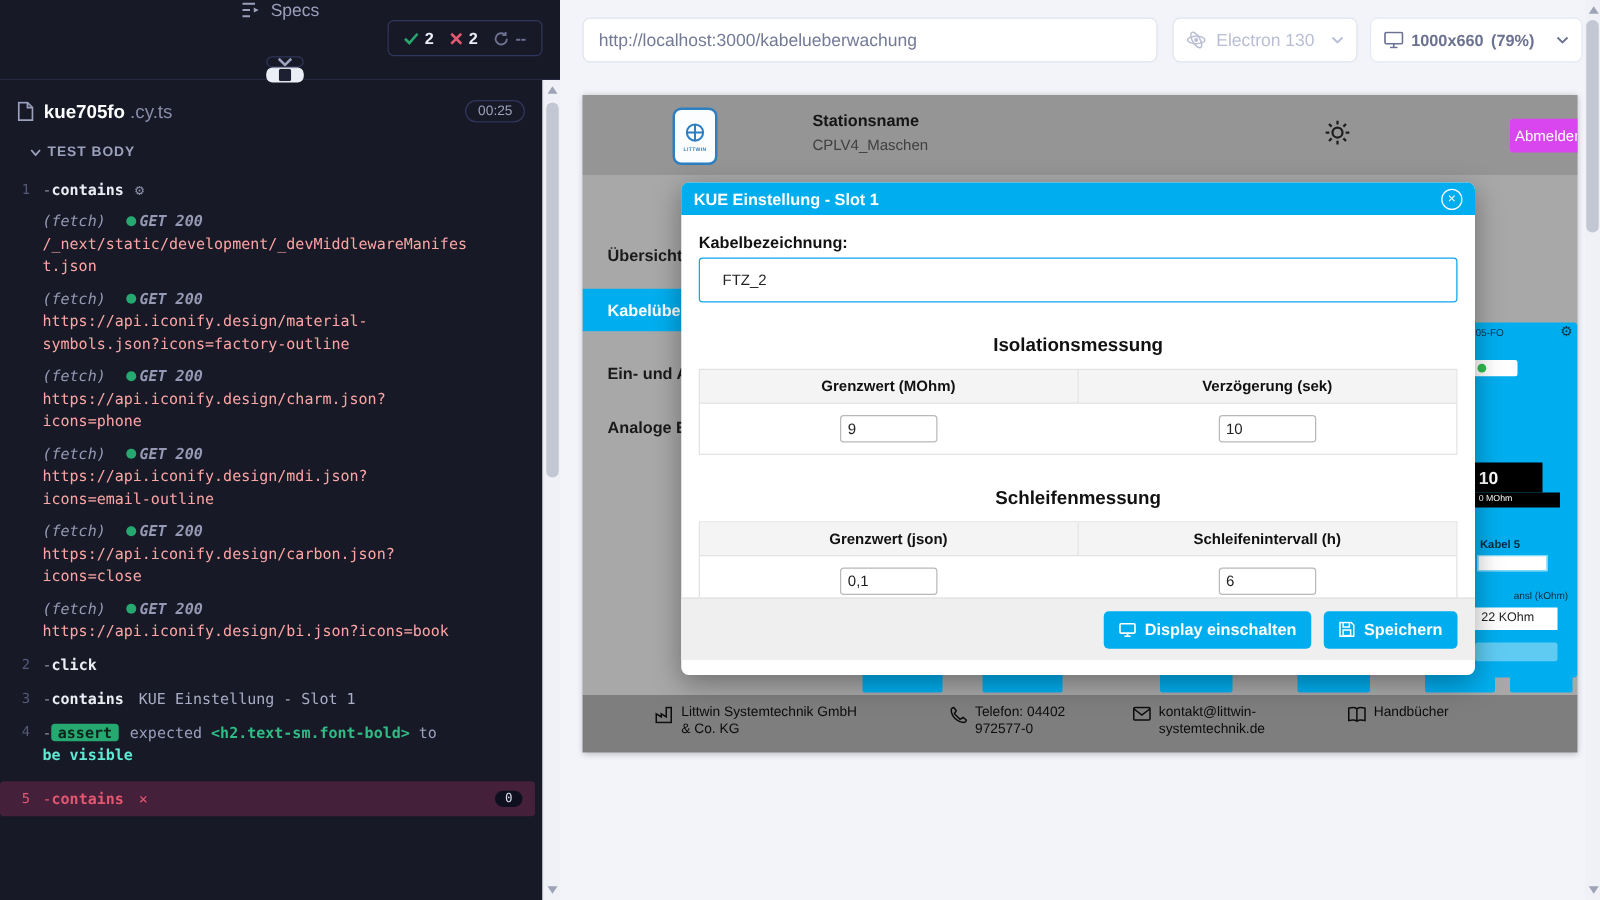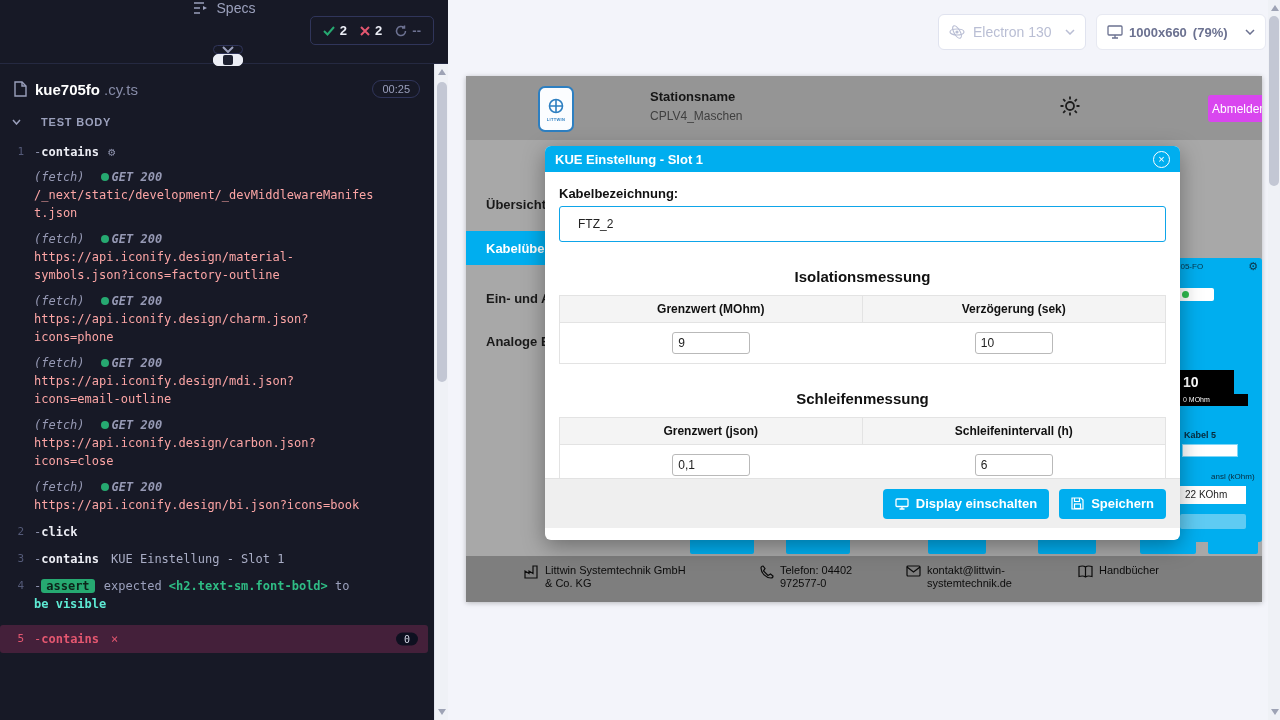--- a/index.html
+++ b/index.html
@@ -15,21 +15,21 @@
   .stat { display:flex; align-items:center; gap:5px; }
   .stat.pend { color:#6d7292; }
   .icon-btn { width:30px; height:30px; border:1px solid #30355a; border-radius:5px; background:transparent; display:flex; align-items:center; justify-content:center; margin-left:8px; cursor:pointer; }
   .icon-btn.stop { background:#eceef6; border-color:#eceef6; }
 
   .spec-row { display:flex; align-items:center; gap:8px; padding:16px 14px 8px; width:434px; }
   .spec-name { color:#ffffff; font-weight:bold; font-size:15px; }
   .spec-ext { color:#878ca8; font-size:15px; margin-left:-4px; }
   .spec-time { margin-left:auto; border:1px solid #30355a; border-radius:10px; padding:2px 9px; font-size:11px; color:#9ba0bc; }
 
-  .section-row { display:flex; align-items:center; gap:20px; padding:10px 12px 2px; color:#9ba0bc; font-size:11px; font-weight:bold; letter-spacing:.8px; width:434px; cursor:pointer; }
+  .section-row { display:flex; align-items:center; gap:5px; padding:10px 24px 2px; color:#9ba0bc; font-size:11px; font-weight:bold; letter-spacing:.8px; width:434px; cursor:pointer; }
 
   .cmd-log { font-family:"DejaVu Sans Mono","Liberation Mono",monospace; font-size:12px; width:434px; padding-top:4px; }
   .cmd { display:flex; margin-top:9px; cursor:pointer; }
   .gut { width:34px; min-width:34px; text-align:right; padding-right:10px; color:#545a78; font-size:11px; line-height:18px; }
   .cmd-body { flex:1; line-height:18px; color:#c6c9da; }
   .dash { color:#8b8fa9; }
   .method { font-weight:bold; color:#ecedf4; }
   .gear-glyph { color:#8b8fa9; font-size:12px; margin-left:9px; }
   .msg { color:#a9adc5; margin-left:12px; }
 
@@ -238,20 +238,21 @@
   </div>
 </aside>
 
 <div class="rep-scroll">
   <div class="arrow-up"></div>
   <div class="thumb"></div>
   <div class="arrow-dn"></div>
 </div>
 
 <div class="toolbar">
+  <input class="url-input" readonly="" value="http://localhost:3000/kabelueberwachung" style="">
   <div class="browser-sel">
     <svg width="16" height="16" viewBox="0 0 16 16">
         <g stroke="#b9bed4" stroke-width="1.2" fill="none">
           <ellipse cx="8" cy="8" rx="7" ry="3"></ellipse>
           <ellipse cx="8" cy="8" rx="7" ry="3" transform="rotate(60 8 8)"></ellipse>
           <circle cx="8" cy="8" r="1.6" fill="#b9bed4" stroke="none"></circle>
         </g>
       </svg>
     <span>Electron 130</span>
     <svg class="sel-chev" width="10" height="6" viewBox="0 0 10 6">

